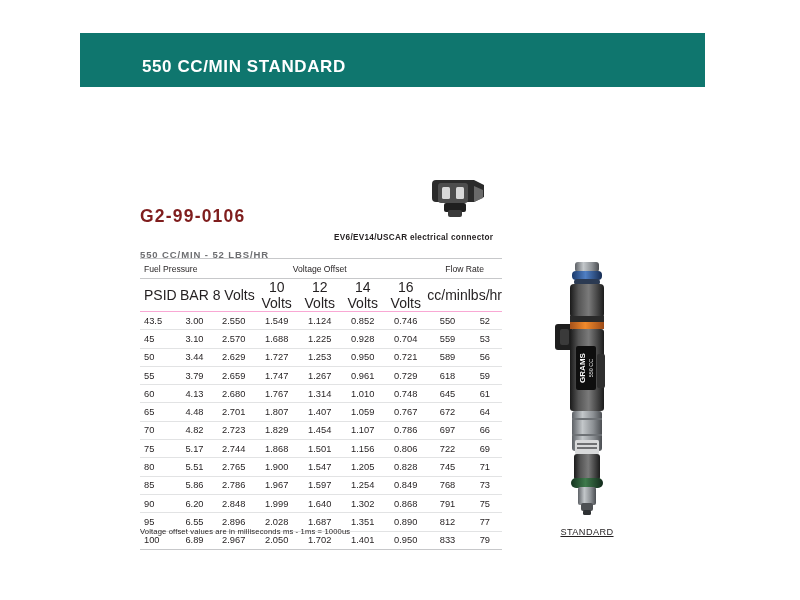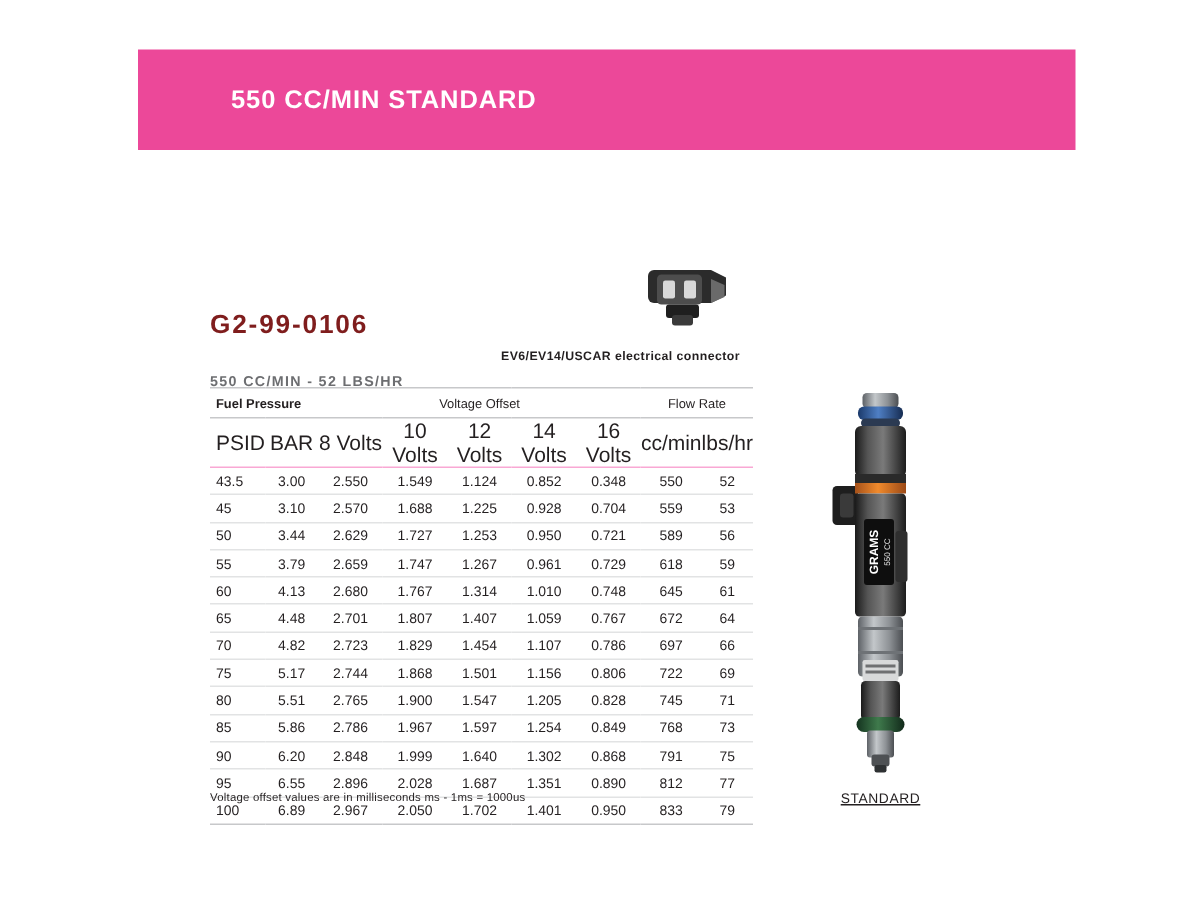--- a/index.html
+++ b/index.html
@@ -12,25 +12,25 @@
     height: 600px;
     font-family: "Liberation Sans", sans-serif;
     color: #231f20;
     position: relative;
     overflow: hidden;
   }
 
   
   .banner {
     position: absolute;
-    left: 92px;
+    left: 80px;
     top: 33px;
     width: 625px;
-    height: 67px;
-    background: #ec4899;
+    height: 54px;
+    background: #0f766e;
   }
   .banner-title {
     position: absolute;
     left: 62px;
     top: 24px;
     font-size: 17px;
     font-weight: bold;
     letter-spacing: 0.6px;
     color: #ffffff;
   }
@@ -93,21 +93,21 @@
     font-weight: normal;
   }
   .grp-row td {
     font-size: 8.6px;
     font-weight: bold;
     height: 19px;
     border-top: 1px solid #c7c8ca;
     border-bottom: 1px solid #c7c8ca;
     color: #231f20;
   }
-  .grp-row td.grp-fuel { text-align: left; padding-left: 4px; font-weight: bold; }
+  .grp-row td.grp-fuel { text-align: left; padding-left: 4px; }
   .hdr-row td {
     font-size: 14px;
     font-weight: bold;
     height: 19px;
     border-bottom: 1px solid #f9a8d4;
   }
   .hdr-row td.h-psid { text-align: left; padding-left: 4px; }
   tbody tr td {
     height: 17.3px;
     border-bottom: 1px solid #e2e3e4;
@@ -212,21 +212,21 @@
       </tr>
     </thead>
     <tbody>
       <tr>
           <td class="c-psid">43.5</td>
           <td>3.00</td>
           <td>2.550</td>
           <td>1.549</td>
           <td>1.124</td>
           <td>0.852</td>
-          <td>0.348</td>
+          <td>0.746</td>
           <td>550</td>
           <td>52</td>
         </tr>
       <tr>
           <td class="c-psid">45</td>
           <td>3.10</td>
           <td>2.570</td>
           <td>1.688</td>
           <td>1.225</td>
           <td>0.928</td>

